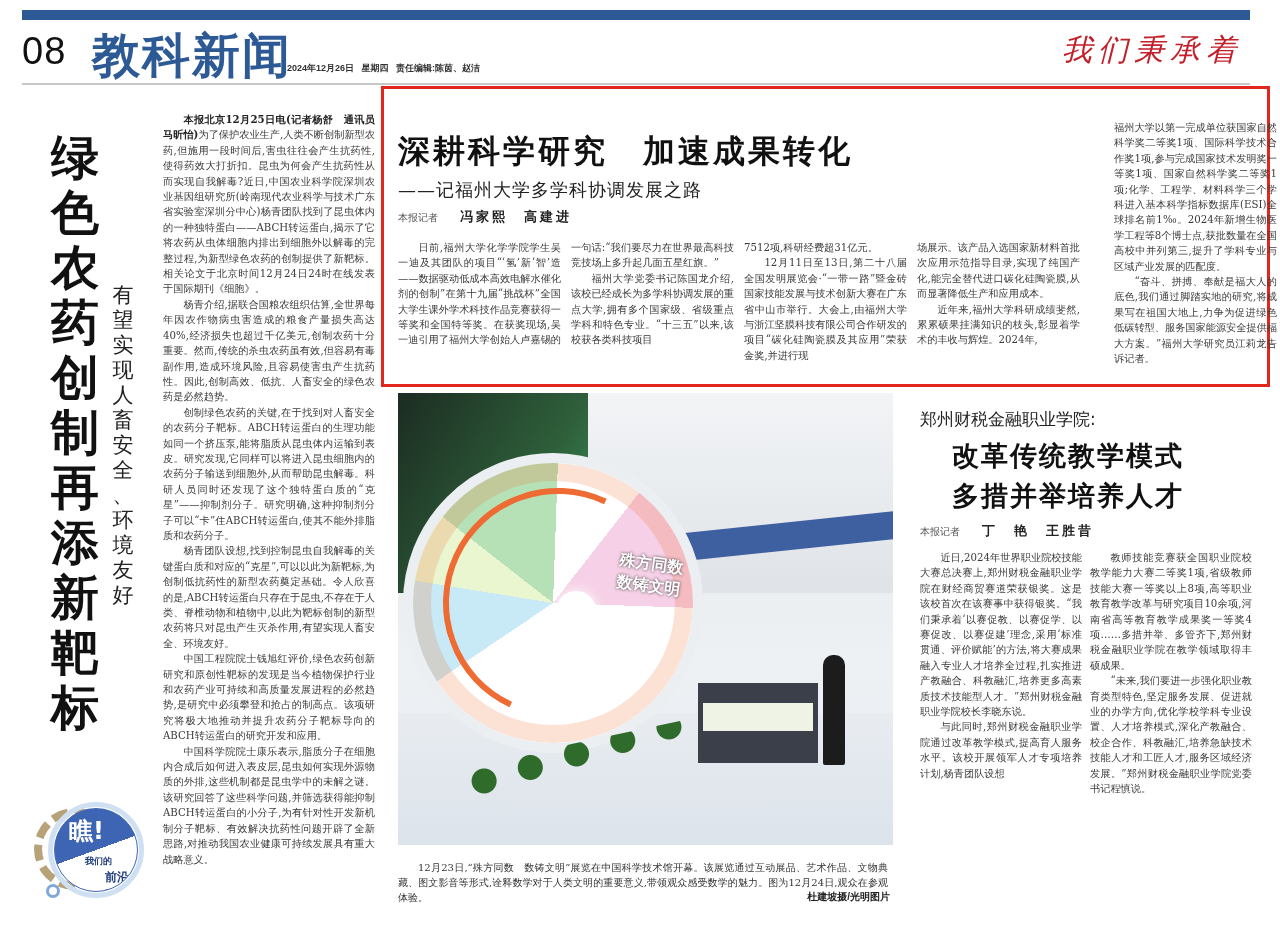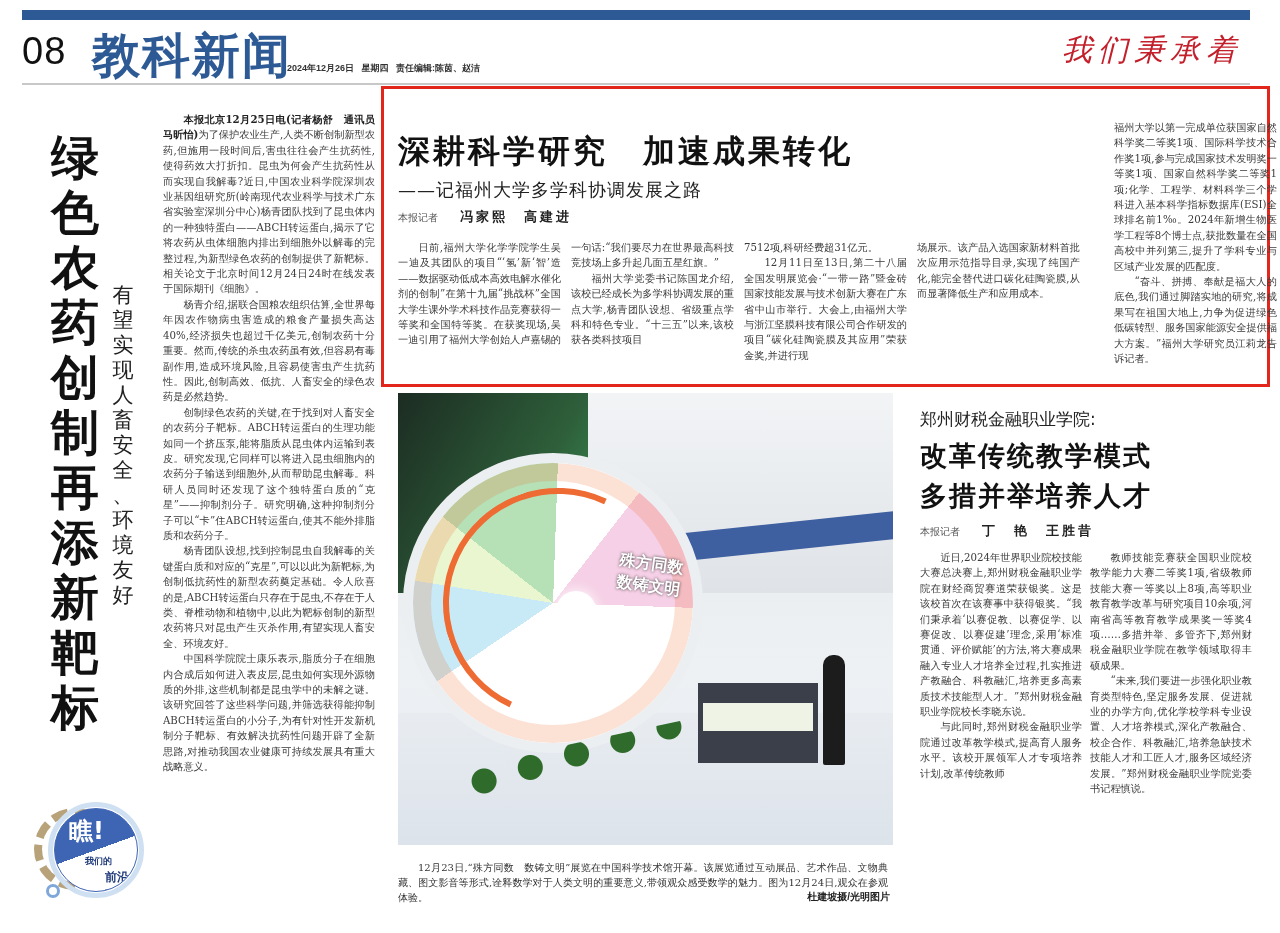--- a/index.html
+++ b/index.html
@@ -65,21 +65,21 @@
   .photo .display-inner { position: absolute; left: 305px; top: 310px; width: 110px; height: 28px; background: #eef3e6; }
   .photo .person { position: absolute; left: 425px; top: 262px; width: 22px; height: 110px; background: #1c1c1c; border-radius: 10px 10px 2px 2px; }
   .photo .plants { position: absolute; left: 60px; top: 350px; width: 240px; height: 36px; background: radial-gradient(circle at 10% 50%, #2f6b2a 0 12px, transparent 13px), radial-gradient(circle at 30% 40%, #2f6b2a 0 12px, transparent 13px), radial-gradient(circle at 50% 30%, #2f6b2a 0 12px, transparent 13px), radial-gradient(circle at 70% 20%, #2f6b2a 0 12px, transparent 13px), radial-gradient(circle at 90% 10%, #2f6b2a 0 12px, transparent 13px); transform: rotate(-12deg); }
   .photo .sign { position: absolute; left: 220px; top: 160px; font-family: "DejaVu Serif", serif; font-weight: bold; font-size: 16px; line-height: 22px; color: #fff; text-shadow: 0 0 3px #333; transform: rotate(8deg); }
 
   .caption { position: absolute; left: 398px; top: 860px; width: 490px; font-size: 10px; line-height: 15px; color: #333; text-indent: 2em; text-align: justify; }
   .caption-credit { position: absolute; right: 390px; top: 890px; font-family: "Liberation Sans", sans-serif; font-size: 10px; font-weight: bold; color: #222; }
 
   
   .art2-kicker { position: absolute; left: 920px; top: 408px; font-family: "DejaVu Sans", sans-serif; font-size: 17px; color: #222; }
-  .art2-title { position: absolute; left: 920px; top: 436px; font-family: "DejaVu Serif", serif; font-weight: bold; font-size: 27px; line-height: 40px; color: #111; letter-spacing: 2px; }
+  .art2-title { position: absolute; left: 952px; top: 436px; font-family: "DejaVu Serif", serif; font-weight: bold; font-size: 27px; line-height: 40px; color: #111; letter-spacing: 2px; }
   .art2-title span { display: block; }
   .art2-byline { left: 920px; top: 522px; }
   .a2c1 { left: 920px; top: 550px; width: 162px; }
   .a2c2 { left: 1090px; top: 550px; width: 162px; }
 </style>
 </head>
 <body>
 
 <div class="top-bar"></div>
 <div class="masthead">
@@ -128,41 +128,43 @@
     <div class="badge-sub2">前沿科技</div>
   </div>
   <div class="badge-dot"></div>
 </div>
 
 <div class="col col-left">
   <p class="lead"><b>本报北京12月25日电(记者杨舒　通讯员马昕怡)</b><span>为了保护农业生产,人类不断创制新型农药,但施用一段时间后,害虫往往会产生抗药性,使得药效大打折扣。昆虫为何会产生抗药性从而实现自我解毒?近日,中国农业科学院深圳农业基因组研究所(岭南现代农业科学与技术广东省实验室深圳分中心)杨青团队找到了昆虫体内的一种独特蛋白——ABCH转运蛋白,揭示了它将农药从虫体细胞内排出到细胞外以解毒的完整过程,为新型绿色农药的创制提供了新靶标。相关论文于北京时间12月24日24时在线发表于国际期刊《细胞》。</span></p>
   <p>杨青介绍,据联合国粮农组织估算,全世界每年因农作物病虫害造成的粮食产量损失高达40%,经济损失也超过千亿美元,创制农药十分重要。然而,传统的杀虫农药虽有效,但容易有毒副作用,造成环境风险,且容易使害虫产生抗药性。因此,创制高效、低抗、人畜安全的绿色农药是必然趋势。</p>
   <p>创制绿色农药的关键,在于找到对人畜安全的农药分子靶标。ABCH转运蛋白的生理功能如同一个挤压泵,能将脂质从昆虫体内运输到表皮。研究发现,它同样可以将进入昆虫细胞内的农药分子输送到细胞外,从而帮助昆虫解毒。科研人员同时还发现了这个独特蛋白质的“克星”——抑制剂分子。研究明确,这种抑制剂分子可以“卡”住ABCH转运蛋白,使其不能外排脂质和农药分子。</p>
   <p>杨青团队设想,找到控制昆虫自我解毒的关键蛋白质和对应的“克星”,可以以此为新靶标,为创制低抗药性的新型农药奠定基础。令人欣喜的是,ABCH转运蛋白只存在于昆虫,不存在于人类、脊椎动物和植物中,以此为靶标创制的新型农药将只对昆虫产生灭杀作用,有望实现人畜安全、环境友好。</p>
+  <p>中国工程院院士钱旭红评价,绿色农药创新研究和原创性靶标的发现是当今植物保护行业和农药产业可持续和高质量发展进程的必然趋势,是研究中必须攀登和抢占的制高点。该项研究将极大地推动并提升农药分子靶标导向的ABCH转运蛋白的研究开发和应用。</p>
   <p>中国科学院院士康乐表示,脂质分子在细胞内合成后如何进入表皮层,昆虫如何实现外源物质的外排,这些机制都是昆虫学中的未解之谜。该研究回答了这些科学问题,并筛选获得能抑制ABCH转运蛋白的小分子,为有针对性开发新机制分子靶标、有效解决抗药性问题开辟了全新思路,对推动我国农业健康可持续发展具有重大战略意义。</p>
 </div>
 
 <div class="highlight-box"></div>
 <div class="art1-title">深耕科学研究　加速成果转化</div>
 <div class="art1-sub">——记福州大学多学科协调发展之路</div>
 <div class="byline art1-byline"><span>本报记者</span><b>冯家熙　高建进</b></div>
 
 <div class="col a1c1">
   <p>日前,福州大学化学学院学生吴一迪及其团队的项目“‘氢’新‘智’造——数据驱动低成本高效电解水催化剂的创制”在第十九届“挑战杯”全国大学生课外学术科技作品竞赛获得一等奖和全国特等奖。在获奖现场,吴一迪引用了福州大学创始人卢嘉锡的</p>
 </div>
 <div class="col a1c2">
   <p style="text-indent:0">一句话:“我们要尽力在世界最高科技竞技场上多升起几面五星红旗。”</p>
-  <p>福州大学党委书记陈国龙介绍,该校已经成长为多学科协调发展的重点大学,杨青团队设想、省级重点学科和特色专业。“十三五”以来,该校获各类科技项目</p>
+  <p>福州大学党委书记陈国龙介绍,该校已经成长为多学科协调发展的重点大学,拥有多个国家级、省级重点学科和特色专业。“十三五”以来,该校获各类科技项目</p>
 </div>
 <div class="col a1c3">
   <p style="text-indent:0">7512项,科研经费超31亿元。</p>
   <p>12月11日至13日,第二十八届全国发明展览会·“一带一路”暨金砖国家技能发展与技术创新大赛在广东省中山市举行。大会上,由福州大学与浙江坚膜科技有限公司合作研发的项目“碳化硅陶瓷膜及其应用”荣获金奖,并进行现</p>
 </div>
 <div class="col a1c4">
   <p style="text-indent:0">场展示。该产品入选国家新材料首批次应用示范指导目录,实现了纯国产化,能完全替代进口碳化硅陶瓷膜,从而显著降低生产和应用成本。</p>
+  <p>近年来,福州大学科研成绩斐然,累累硕果挂满知识的枝头,彰显着学术的丰收与辉煌。2024年,</p>
 </div>
 <div class="col a1c5">
   <p style="text-indent:0">福州大学以第一完成单位获国家自然科学奖二等奖1项、国际科学技术合作奖1项,参与完成国家技术发明奖一等奖1项、国家自然科学奖二等奖1项;化学、工程学、材料科学三个学科进入基本科学指标数据库(ESI)全球排名前1‰。2024年新增生物医学工程等8个博士点,获批数量在全国高校中并列第三,提升了学科专业与区域产业发展的匹配度。</p>
   <p>“奋斗、拼搏、奉献是福大人的底色,我们通过脚踏实地的研究,将成果写在祖国大地上,力争为促进绿色低碳转型、服务国家能源安全提供福大方案。”福州大学研究员江莉龙告诉记者。</p>
 </div>
 
 <div class="photo">
   <div class="greenwall"></div>
   <div class="ceiling"></div>
   <div class="floor"></div>
@@ -184,18 +186,18 @@
 
 <div class="art2-kicker">郑州财税金融职业学院:</div>
 <div class="art2-title">
   <span>改革传统教学模式</span>
   <span>多措并举培养人才</span>
 </div>
 <div class="byline art2-byline"><span>本报记者</span><b>丁　艳　王胜昔</b></div>
 
 <div class="col a2c1">
   <p>近日,2024年世界职业院校技能大赛总决赛上,郑州财税金融职业学院在财经商贸赛道荣获银奖。这是该校首次在该赛事中获得银奖。“我们秉承着‘以赛促教、以赛促学、以赛促改、以赛促建’理念,采用‘标准贯通、评价赋能’的方法,将大赛成果融入专业人才培养全过程,扎实推进产教融合、科教融汇,培养更多高素质技术技能型人才。”郑州财税金融职业学院校长李晓东说。</p>
-  <p>与此同时,郑州财税金融职业学院通过改革教学模式,提高育人服务水平。该校开展领军人才专项培养计划,改革传统教师</p>
+  <p>与此同时,郑州财税金融职业学院通过改革教学模式,提高育人服务水平。该校开展领军人才专项培养计划,杨青团队设想</p>
 </div>
 <div class="col a2c2">
   <p>教师技能竞赛获全国职业院校教学能力大赛二等奖1项,省级教师技能大赛一等奖以上8项,高等职业教育教学改革与研究项目10余项,河南省高等教育教学成果奖一等奖4项……多措并举、多管齐下,郑州财税金融职业学院在教学领域取得丰硕成果。</p>
   <p>“未来,我们要进一步强化职业教育类型特色,坚定服务发展、促进就业的办学方向,优化学校学科专业设置、人才培养模式,深化产教融合、校企合作、科教融汇,培养急缺技术技能人才和工匠人才,服务区域经济发展。”郑州财税金融职业学院党委书记程慎说。</p>
 </div>
 
 </body></html>

